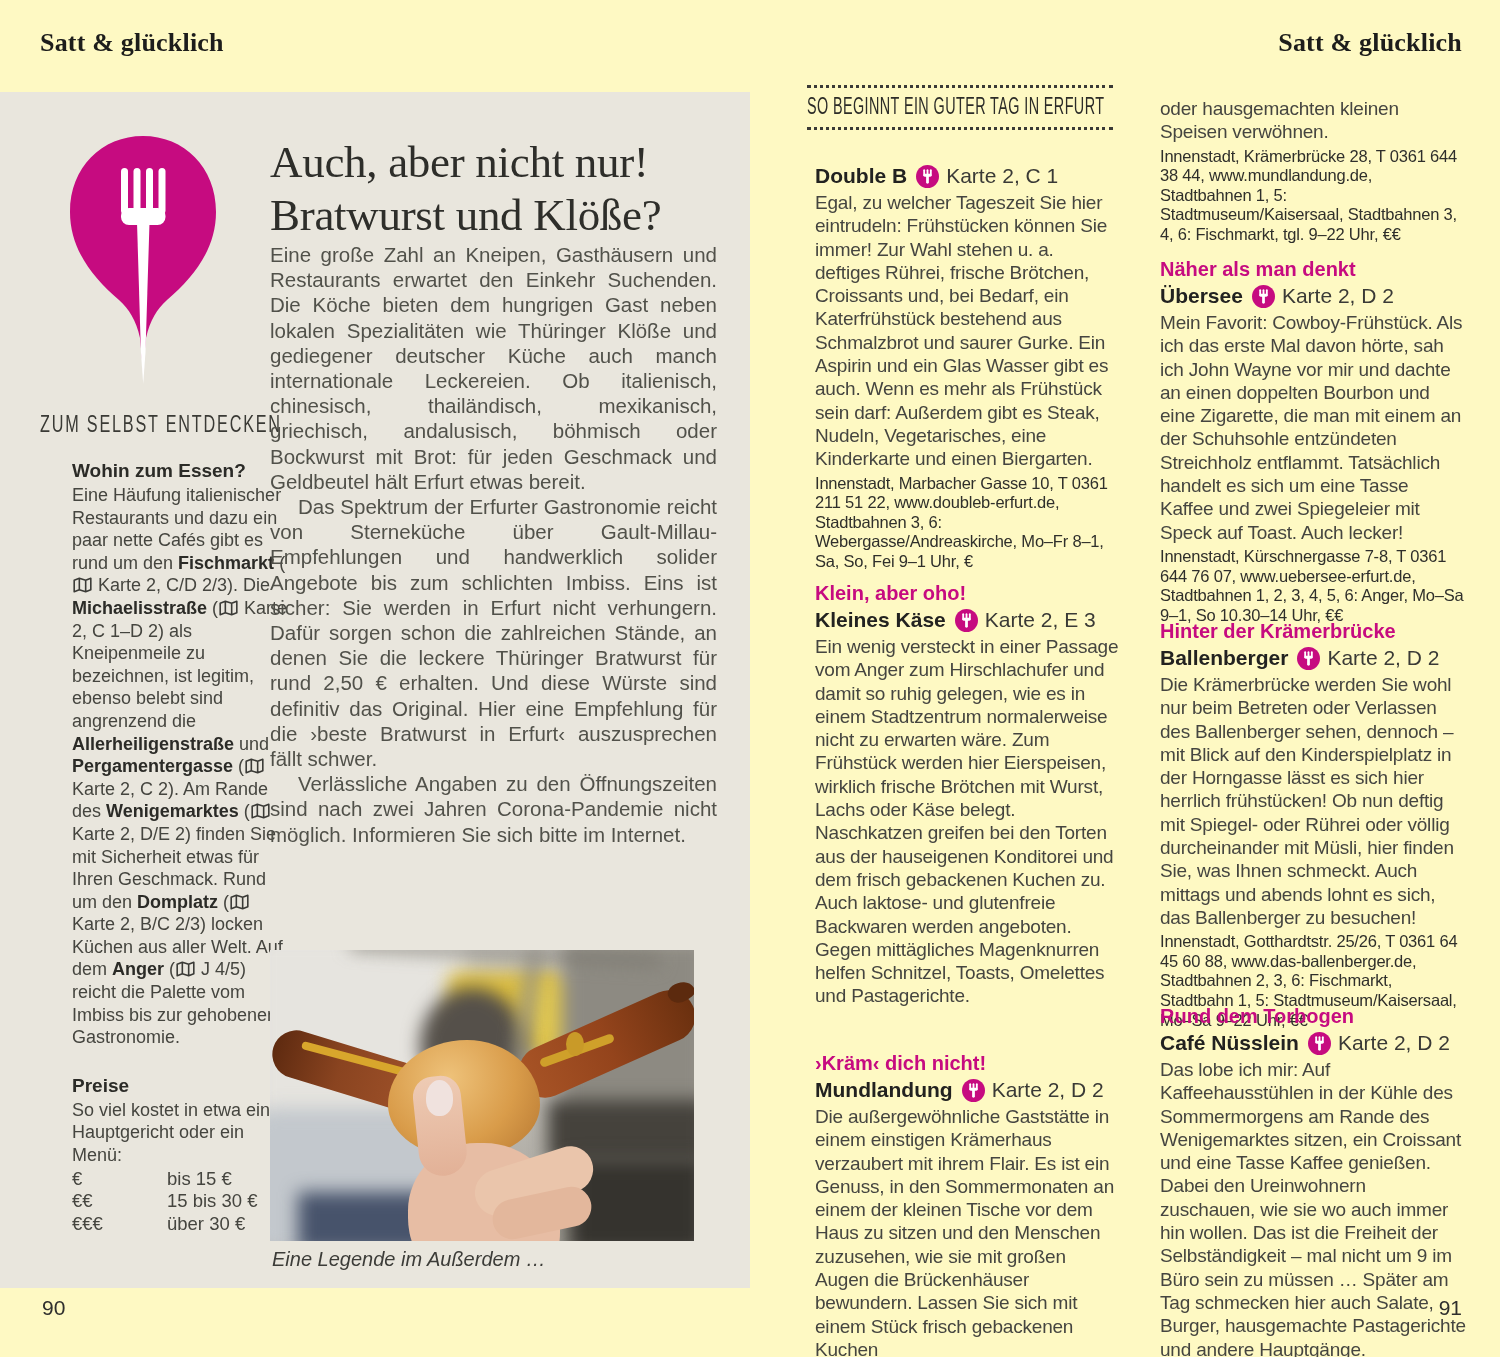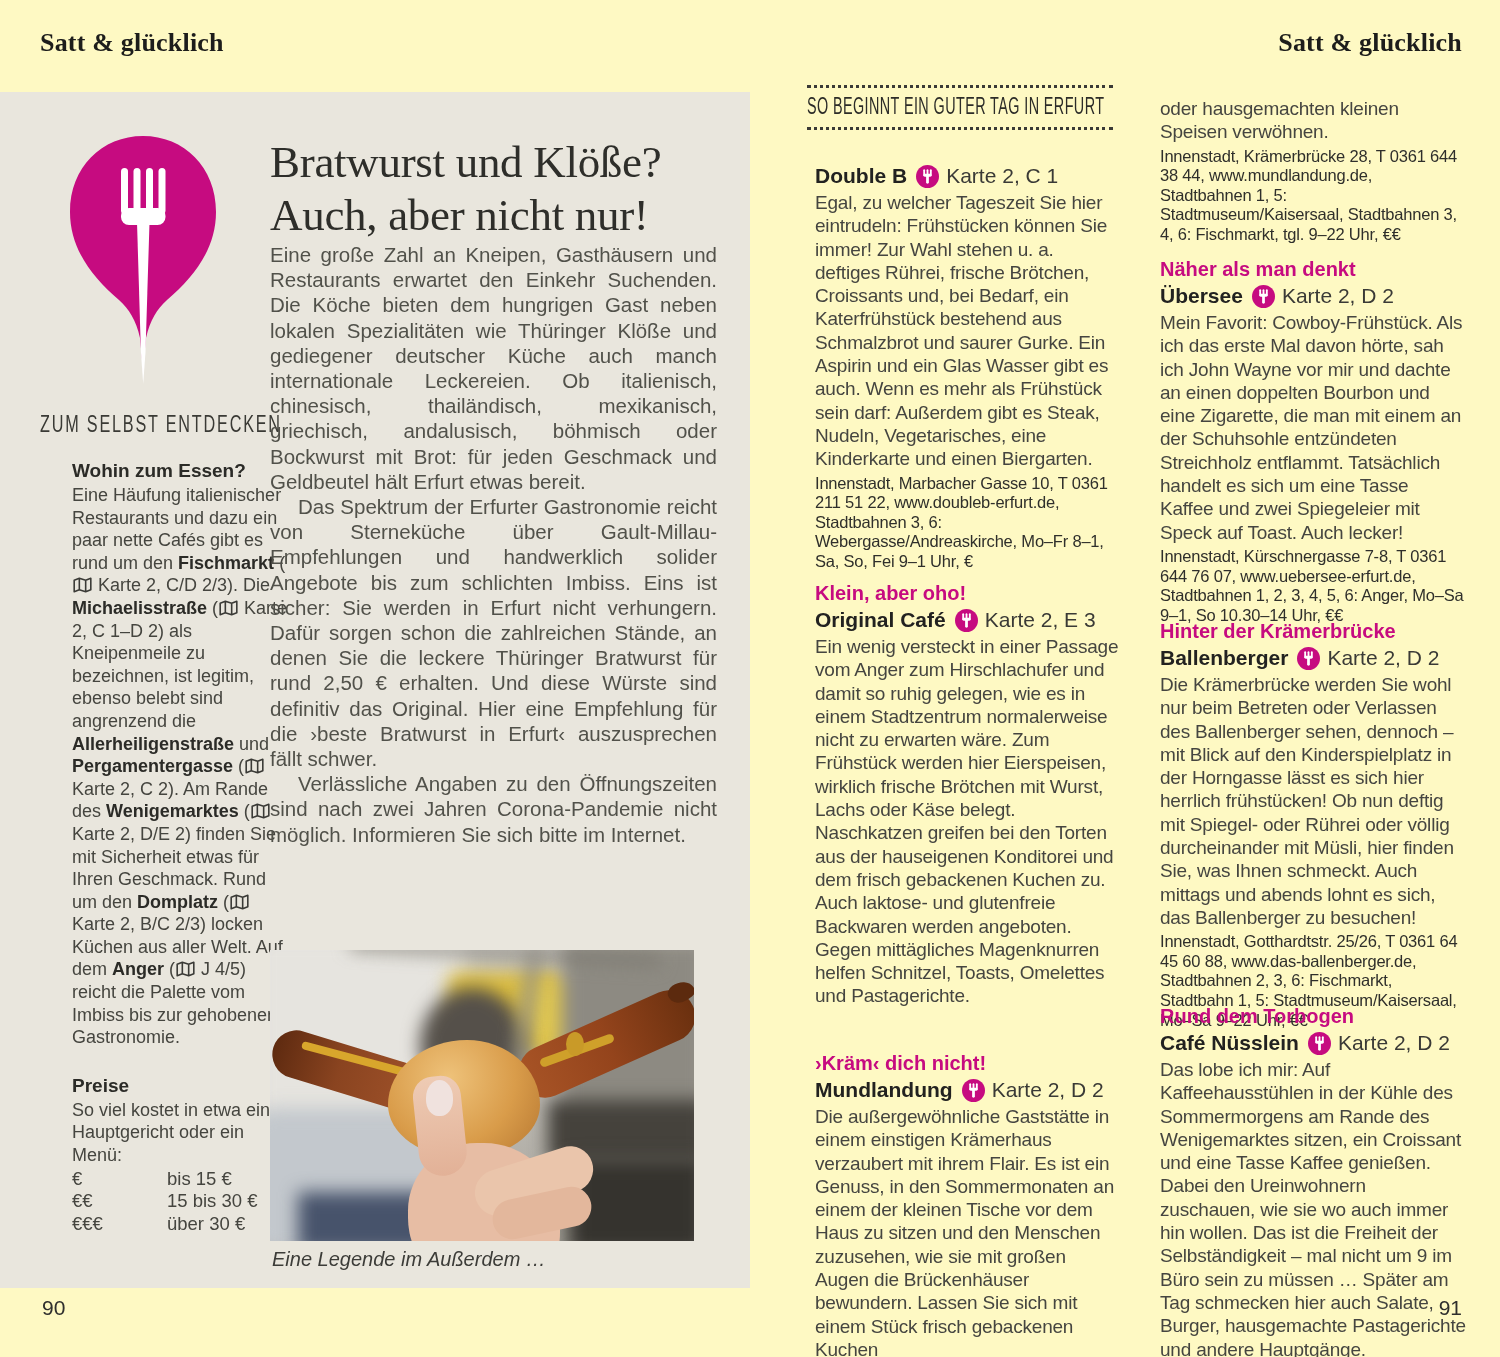--- a/index.html
+++ b/index.html
@@ -122,22 +122,22 @@
             <div class="price-row">
               <span class="price-sym">€€€</span>
               <span>über 30 €</span>
             </div>
           </div>
       </div>
     </div>
 
     <div class="article">
       <div class="a-title">
+        <div>Auch, aber nicht nur!</div>
         <div>Bratwurst und Klöße?</div>
-        <div>Auch, aber nicht nur!</div>
       </div>
       <div class="a-p">Eine große Zahl an Kneipen, Gasthäusern und Restaurants erwartet den Einkehr Suchenden. Die Köche bieten dem hungrigen Gast neben lokalen Spezialitäten wie Thüringer Klöße und gediegener deutscher Küche auch manch internationale Leckereien. Ob italienisch, chinesisch, thailändisch, mexikanisch, griechisch, andalusisch, böhmisch oder Bockwurst mit Brot: für jeden Geschmack und Geldbeutel hält Erfurt etwas bereit.</div>
       <div class="a-p indent">Das Spektrum der Erfurter Gastronomie reicht von Sterneküche über Gault-Millau-Empfehlungen und handwerklich solider Angebote bis zum schlichten Imbiss. Eins ist sicher: Sie werden in Erfurt nicht verhungern. Dafür sorgen schon die zahlreichen Stände, an denen Sie die leckere Thüringer Bratwurst für rund 2,50 € erhalten. Und diese Würste sind definitiv das Original. Hier eine Empfehlung für die ›beste Bratwurst in Erfurt‹ auszusprechen fällt schwer.</div>
       <div class="a-p indent">Verlässliche Angaben zu den Öffnungszeiten sind nach zwei Jahren Corona-Pandemie nicht möglich. Informieren Sie sich bitte im Internet.</div>
     </div>
   </div>
 
   <div class="photo">
 
     <div class="blur" style="left:-15px;top:-15px;width:210px;height:195px;background:#e6e4df;"></div>
@@ -180,21 +180,21 @@
     <rect x="9.2" y="3.8" width="1.6" height="5" rx="0.8" fill="#fff"></rect>
     <rect x="12.1" y="3.8" width="1.6" height="5" rx="0.8" fill="#fff"></rect>
     <rect x="6.3" y="7.6" width="7.4" height="2.6" rx="1.3" fill="#fff"></rect>
     <rect x="8.8" y="8.6" width="2.4" height="7.6" rx="1.2" fill="#fff"></rect>
   </svg><span class="e-karte">Karte 2, C 1</span></div>
         <div class="e-body">Egal, zu welcher Tageszeit Sie hier eintrudeln: Frühstücken können Sie immer! Zur Wahl stehen u. a. deftiges Rührei, frische Brötchen, Croissants und, bei Bedarf, ein Katerfrühstück bestehend aus Schmalzbrot und saurer Gurke. Ein Aspirin und ein Glas Wasser gibt es auch. Wenn es mehr als Frühstück sein darf: Außerdem gibt es Steak, Nudeln, Vegetarisches, eine Kinderkarte und einen Biergarten.</div>
         <div class="e-info">Innenstadt, Marbacher Gasse 10, T 0361 211 51 22, www.doubleb-erfurt.de, Stadtbahnen 3, 6: Webergasse/Andreaskirche, Mo–Fr 8–1, Sa, So, Fei 9–1 Uhr, €</div>
       </div>
       <div class="entry" style="top: 497px;">
         <div class="e-head">Klein, aber oho!</div>
-        <div class="e-title"><b>Original Café</b><svg class="fork-badge" width="23" height="23" viewBox="0 0 20 20">
+        <div class="e-title"><b>Kleines Käse</b><svg class="fork-badge" width="23" height="23" viewBox="0 0 20 20">
     <circle cx="10" cy="10" r="10" style="fill:var(--accent)"></circle>
     <rect x="6.3" y="3.8" width="1.6" height="5" rx="0.8" fill="#fff"></rect>
     <rect x="9.2" y="3.8" width="1.6" height="5" rx="0.8" fill="#fff"></rect>
     <rect x="12.1" y="3.8" width="1.6" height="5" rx="0.8" fill="#fff"></rect>
     <rect x="6.3" y="7.6" width="7.4" height="2.6" rx="1.3" fill="#fff"></rect>
     <rect x="8.8" y="8.6" width="2.4" height="7.6" rx="1.2" fill="#fff"></rect>
   </svg><span class="e-karte">Karte 2, E 3</span></div>
         <div class="e-body">Ein wenig versteckt in einer Passage vom Anger zum Hirschlachufer und damit so ruhig gelegen, wie es in einem Stadtzentrum normalerweise nicht zu erwarten wäre. Zum Frühstück werden hier Eierspeisen, wirklich frische Brötchen mit Wurst, Lachs oder Käse belegt. Naschkatzen greifen bei den Torten aus der hauseigenen Konditorei und dem frisch gebackenen Kuchen zu. Auch laktose- und glutenfreie Backwaren werden angeboten. Gegen mittägliches Magenknurren helfen Schnitzel, Toasts, Omelettes und Pastagerichte.</div>
       </div>
       <div class="entry" style="top: 967px;">

